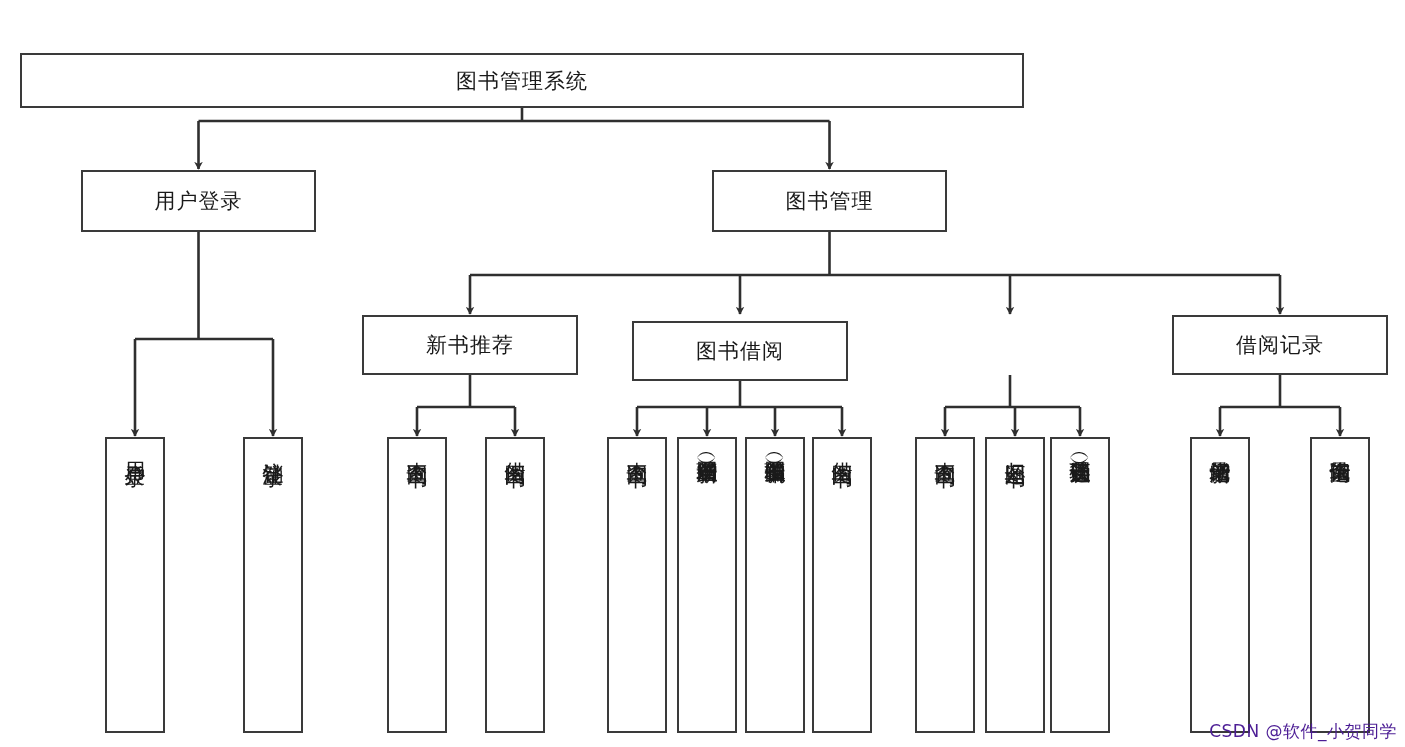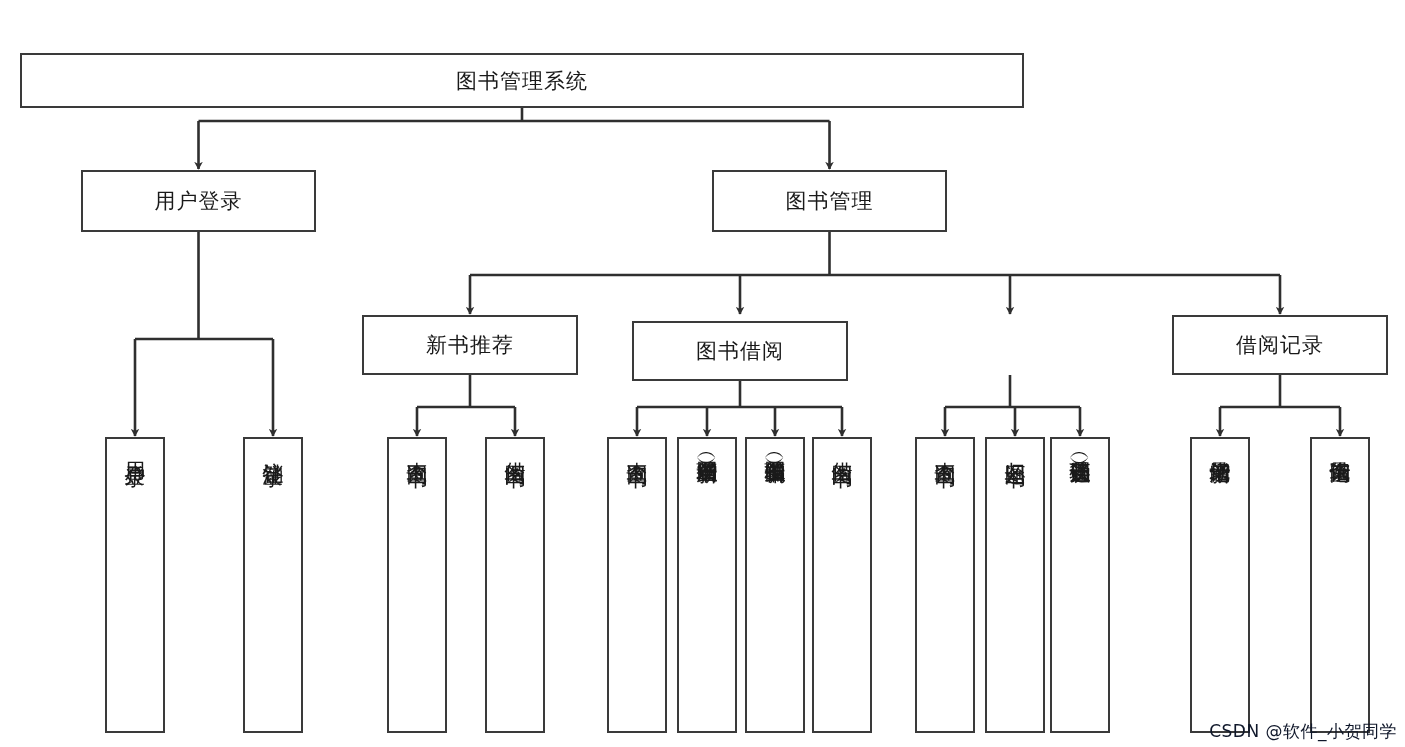--- a/index.html
+++ b/index.html
@@ -55,21 +55,21 @@
     text-align: left;
   }
   .vtext.tight {
     letter-spacing: 0px;
   }
   .watermark {
     position: absolute;
     right: 8px;
     bottom: 4px;
     font-size: 17px;
-    color: #0f172a;
+    color: #4c1d95;
     letter-spacing: 0.5px;
     white-space: nowrap;
   }
 </style>
 </head>
 <body>
 
 <div id="diagram-root">
 
   <svg class="flow" id="edge-layer" viewBox="0 0 1405 747">

